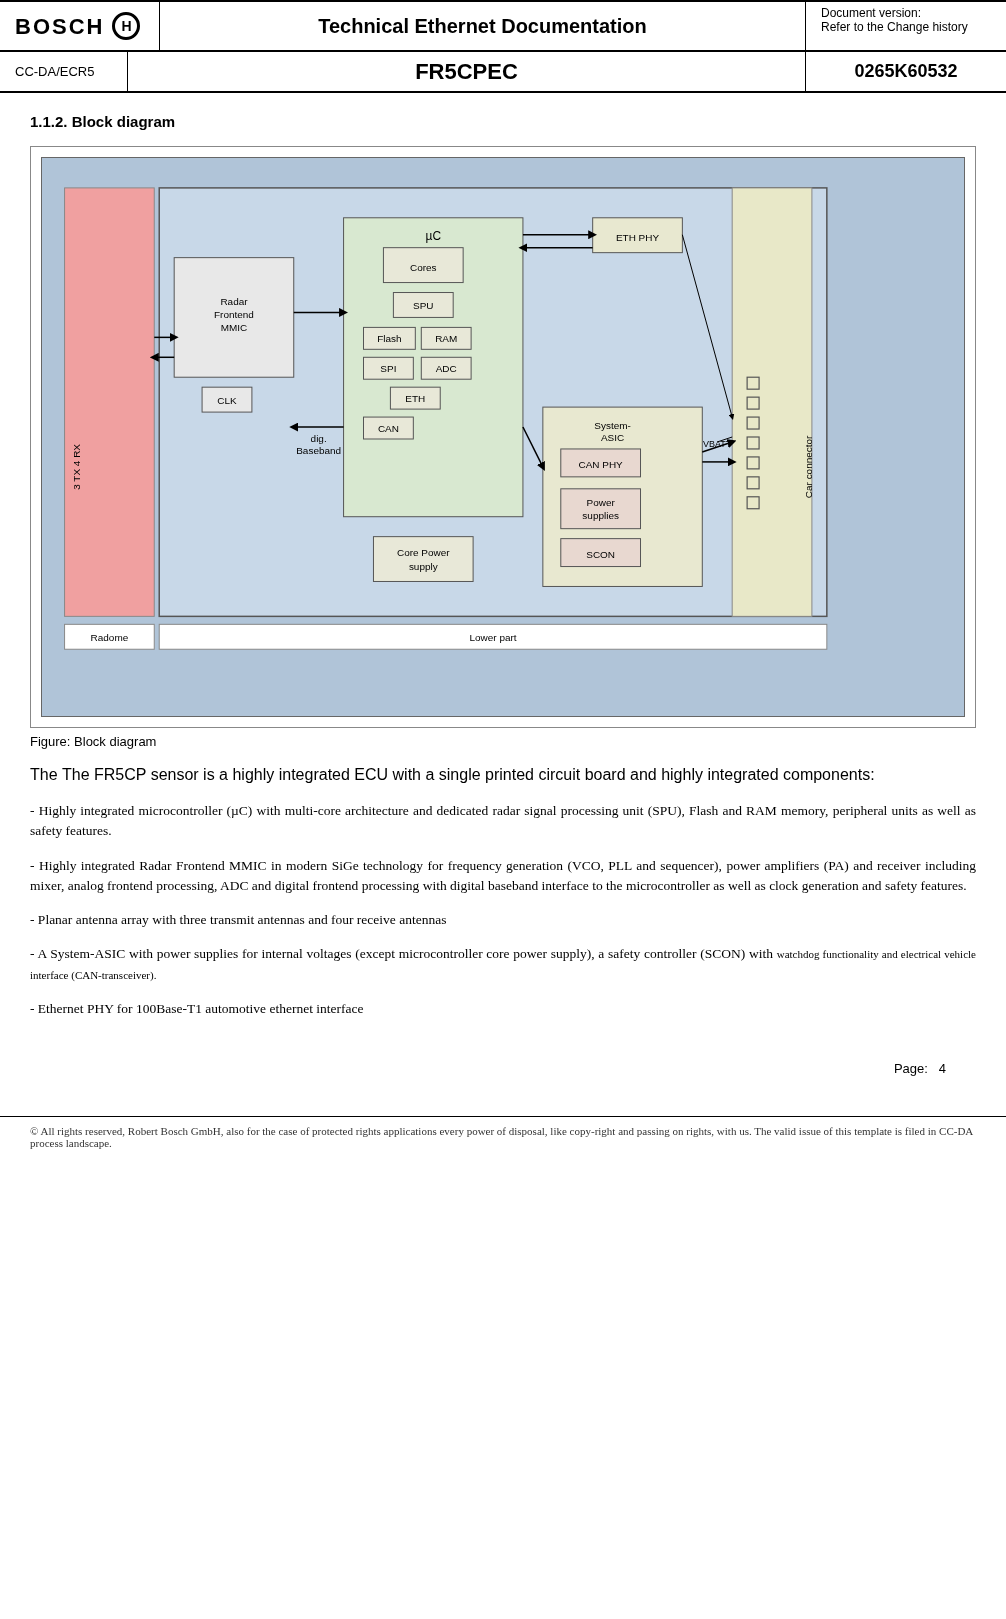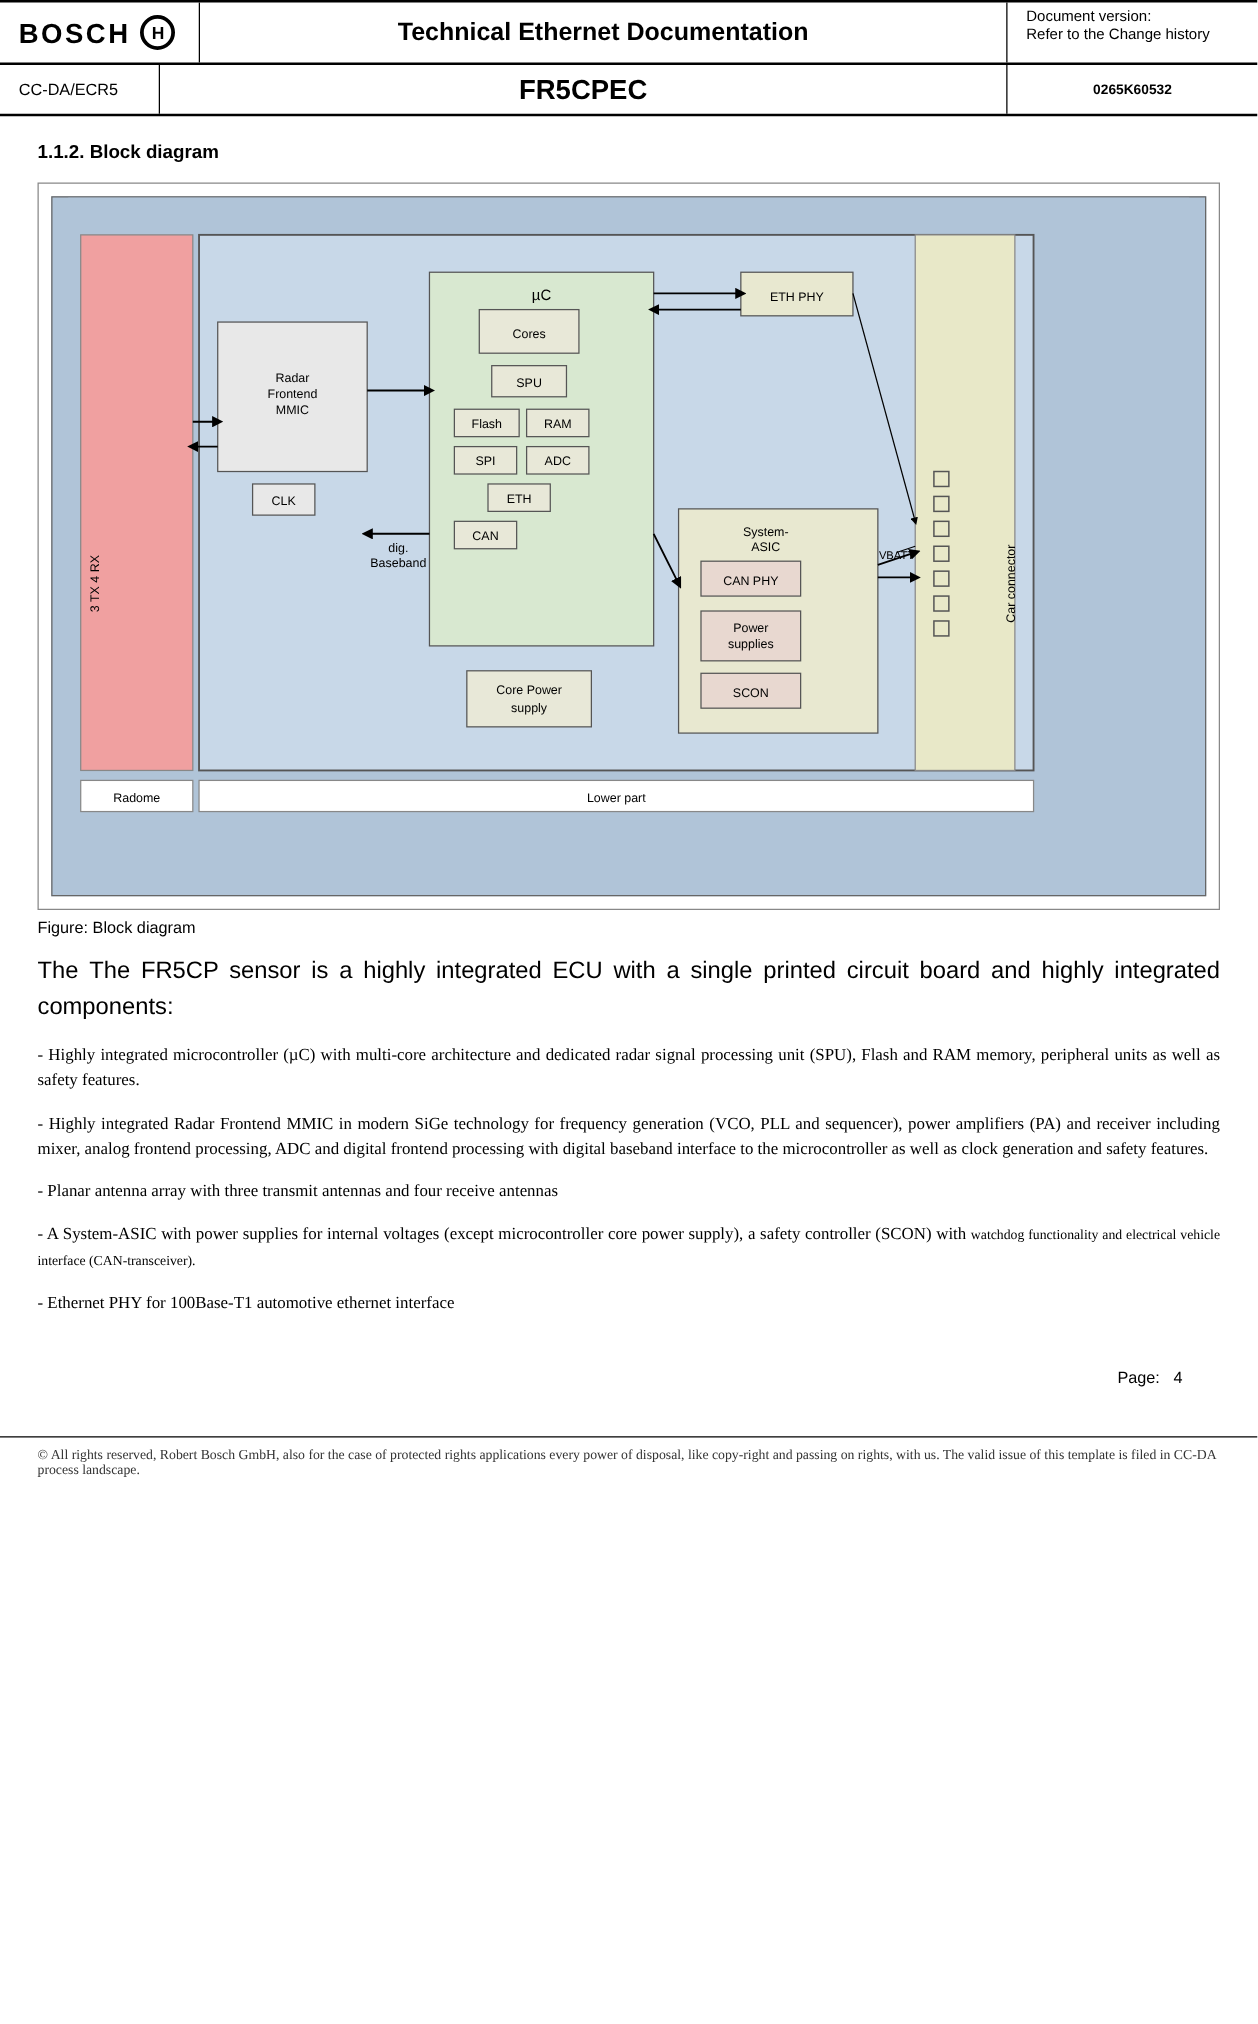--- a/index.html
+++ b/index.html
@@ -76,21 +76,21 @@
       justify-content: center;
       font-size: 22px;
       font-weight: bold;
       border-right: 1px solid #000;
     }
     .subheader-right {
       width: 200px;
       display: flex;
       align-items: center;
       justify-content: center;
-      font-size: 11px;
+      font-size: 18px;
       font-weight: bold;
       text-align: right;
     }
 
     
     .main-content {
       padding: 20px 30px;
     }
 
     .section-title {
@@ -122,21 +122,21 @@
     }
 
     .figure-caption {
       font-size: 13px;
       margin-bottom: 14px;
     }
 
     
     .para {
       margin-bottom: 14px;
-      font-size: 19px;
+      font-size: 16px;
       line-height: 1.5;
       text-align: justify;
     }
     .para-dash {
       margin-bottom: 14px;
       font-size: 13.5px;
       line-height: 1.5;
       text-align: justify;
       font-family: Liberation Serif, serif;
     }

